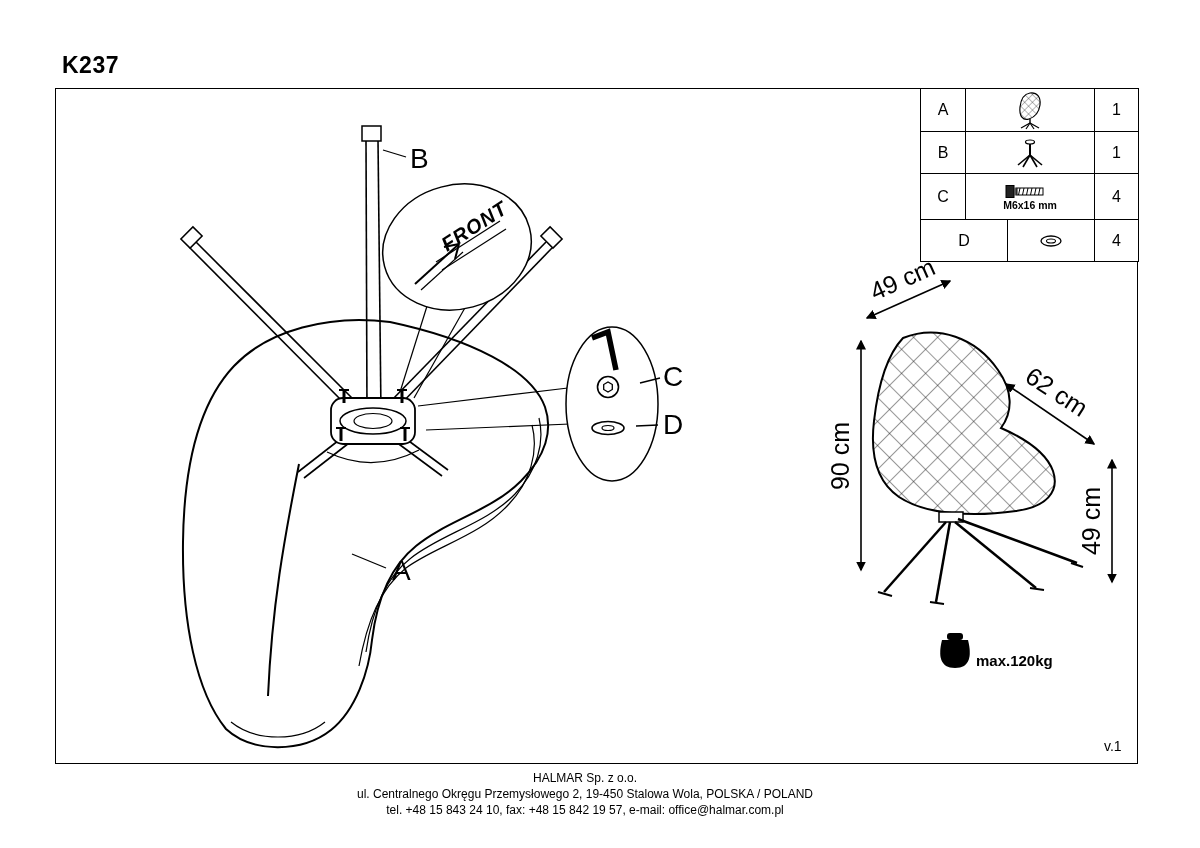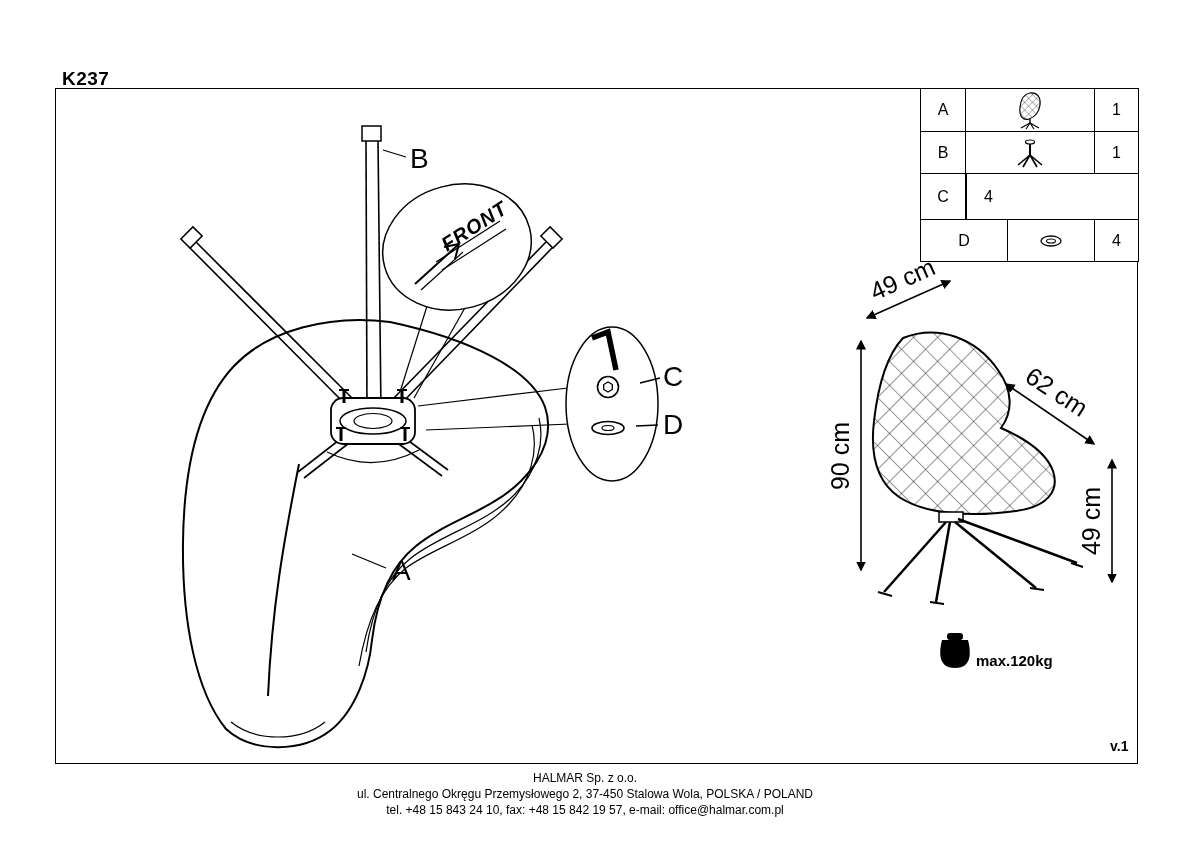--- a/index.html
+++ b/index.html
@@ -1,31 +1,31 @@
 <!DOCTYPE html>
 <html><head>
 <meta charset="utf-8">
 <style>
   html,body{margin:0;padding:0;background:#fff;}
   .page{position:relative;width:1200px;height:848px;background:#fff;overflow:hidden;
         font-family:"Liberation Sans",sans-serif;color:#000;}
-  .title{position:absolute;left:62px;top:68px;font-size:19px;font-weight:bold;letter-spacing:.5px;}
+  .title{position:absolute;left:62px;top:52px;font-size:23px;font-weight:bold;letter-spacing:.5px;}
   .frame{position:absolute;left:55px;top:88px;width:1083px;height:676px;border:1.5px solid #000;box-sizing:border-box;}
   .drawing{position:absolute;left:0;top:0;}
   .parts-table{position:absolute;left:920px;top:88px;width:219px;background:#fff;
                border:1.5px solid #000;box-sizing:border-box;}
   .pt-row{display:flex;height:42px;border-top:1.5px solid #000;box-sizing:border-box;}
   .pt-row:first-child{border-top:none;}
   .pt-row.tall{height:46px;}
   .pt-cell{display:flex;align-items:center;justify-content:center;box-sizing:border-box;}
   .pt-id{width:45px;border-right:1.5px solid #000;font-size:16px;}
   .pt-icon{flex:1;flex-direction:column;}
   .pt-qty{width:44px;border-left:1.5px solid #000;font-size:16px;}
   .size-label{font-size:10.5px;font-weight:bold;margin-top:0px;line-height:11px;}
-  .version{position:absolute;left:1104px;top:738px;font-weight:bold;font-size:14px;margin-left:6px;}
+  .version{position:absolute;left:1104px;top:738px;font-weight:normal;font-size:14px;}
   .footer{position:absolute;left:0;top:770px;width:1170px;text-align:center;font-size:12px;line-height:16px;}
 </style>
 </head>
 <body>
 
 <div class="page">
 
   <div class="title">K237</div>
   <div class="frame"></div>
 
@@ -185,35 +185,44 @@
           <line x1="18" y1="19" x2="6" y2="29" stroke-width="1.6"></line>
           <line x1="18" y1="19" x2="30" y2="29" stroke-width="1.6"></line>
           <line x1="18" y1="19" x2="11" y2="31" stroke-width="1.6"></line>
           <line x1="18" y1="19" x2="25" y2="31" stroke-width="1.6"></line>
         </svg>
       </div>
       <div class="pt-cell pt-qty">1</div>
     </div>
     <div class="pt-row tall">
       <div class="pt-cell pt-id">C</div>
+      <div class="pt-cell pt-icon">
+        <svg width="54" height="17" viewBox="0 0 54 17" fill="none" stroke="#000">
+          <rect x="3" y="2.5" width="8" height="12" fill="#222" stroke-width="1"></rect>
+          <rect x="11" y="4.5" width="3" height="8" fill="#555" stroke="none"></rect>
+          <rect x="14" y="5" width="26" height="7" stroke-width="1"></rect>
+          <path d="M17 5 L15.5 12 M21 5 L19.5 12 M25 5 L23.5 12 M29 5 L27.5 12 M33 5 L31.5 12 M37 5 L35.5 12" stroke-width="1"></path>
+        </svg>
+        <div class="size-label">M6x16 mm</div>
+      </div>
       <div class="pt-cell pt-qty">4</div>
     </div>
     <div class="pt-row">
       <div class="pt-cell pt-icon pt-id">D</div>
       <div class="pt-cell pt-icon">
         <svg width="30" height="16" viewBox="0 0 30 16" fill="none" stroke="#000">
           <ellipse cx="15" cy="8" rx="10" ry="5" stroke-width="1.3"></ellipse>
           <ellipse cx="15" cy="8" rx="4.5" ry="2" stroke-width="1.1"></ellipse>
         </svg>
       </div>
       <div class="pt-cell pt-qty">4</div>
     </div>
   </div>
 
   <div class="version">v.1</div>
 
   <div class="footer">
     <div>HALMAR Sp. z o.o.</div>
-    <div>ul. Centralnego Okręgu Przemysłowego 2, 37-450 Stalowa Wola, POLSKA / POLAND</div>
+    <div>ul. Centralnego Okręgu Przemysłowego 2, 19-450 Stalowa Wola, POLSKA / POLAND</div>
     <div>tel. +48 15 843 24 10, fax: +48 15 842 19 57, e-mail: office@halmar.com.pl</div>
   </div>
 
 </div>
 
 </body></html>

